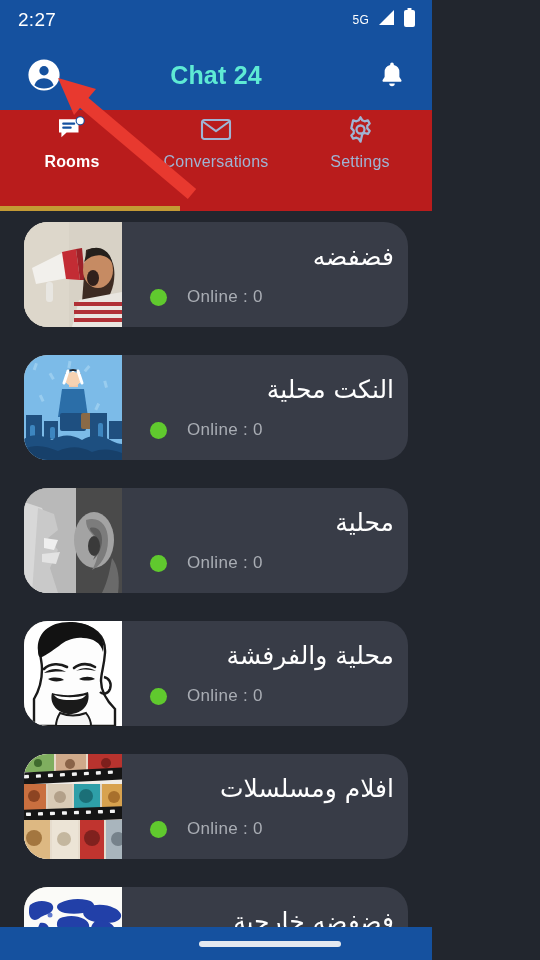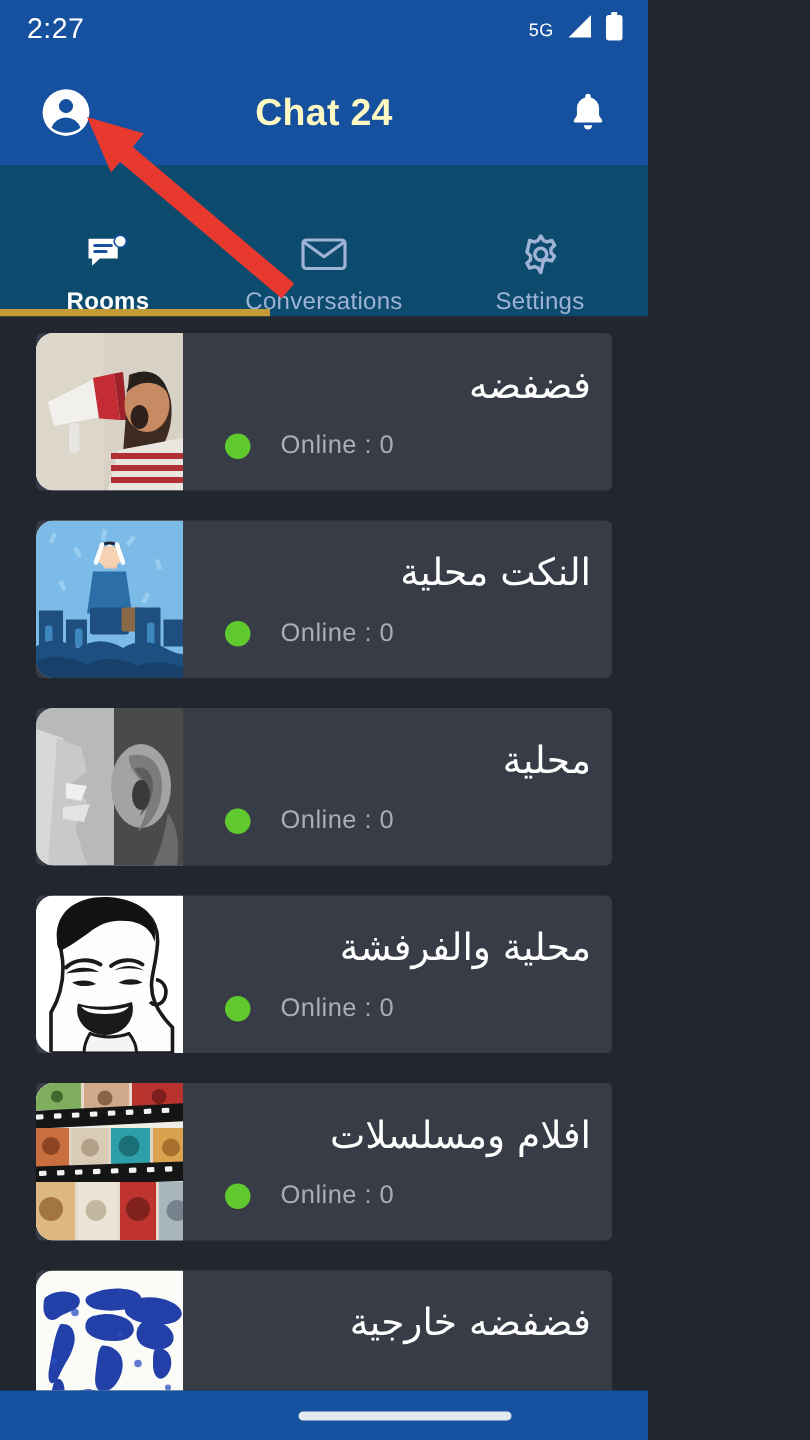--- a/index.html
+++ b/index.html
@@ -55,21 +55,21 @@
     position: relative;
     height: 70px;
     background: #15519f;
     display: flex;
     align-items: center;
     justify-content: center;
   }
   .app-title {
     font-size: 25px;
     font-weight: bold;
-    color: #fef9c3;
+    color: #5eead4;
     letter-spacing: 0.2px;
   }
   .account-btn {
     position: absolute;
     left: 26px;
     top: 50%;
     transform: translateY(-50%);
     width: 36px;
     height: 36px;
     display: flex;
@@ -87,23 +87,23 @@
     display: flex;
     align-items: center;
     justify-content: center;
     cursor: pointer;
   }
 
   
   .tab-bar {
     position: relative;
     height: 101px;
-    background: #0c4a6e;
-    display: flex;
-    align-items: flex-end;
+    background: #b91c1c;
+    display: flex;
+    align-items: flex-start;
   }
   .tab {
     flex: 1 1 33.333%;
     display: flex;
     flex-direction: column;
     align-items: center;
     justify-content: center;
     gap: 9px;
     cursor: pointer;
     padding-top: 4px;
@@ -138,23 +138,23 @@
     right: 0;
     bottom: 33px;
     background: #22262e;
     overflow: hidden;
     padding-top: 11px;
   }
 
   .room-card {
     position: relative;
     height: 105px;
-    margin: 0 24px 20px 24px;
+    margin: 0 24px 28px 24px;
     background: #383c47;
-    border-radius: 4px;
+    border-radius: 24px;
     display: flex;
     align-items: stretch;
     overflow: hidden;
     cursor: pointer;
   }
   .room-thumb {
     width: 98px;
     height: 105px;
     flex: 0 0 98px;
     border-radius: 12px 0 0 12px;

